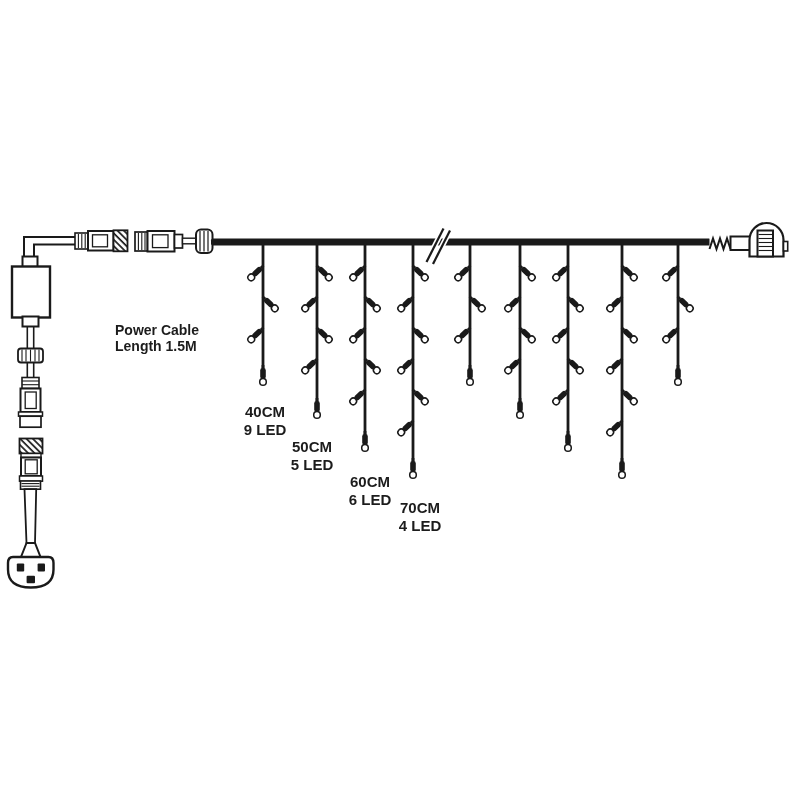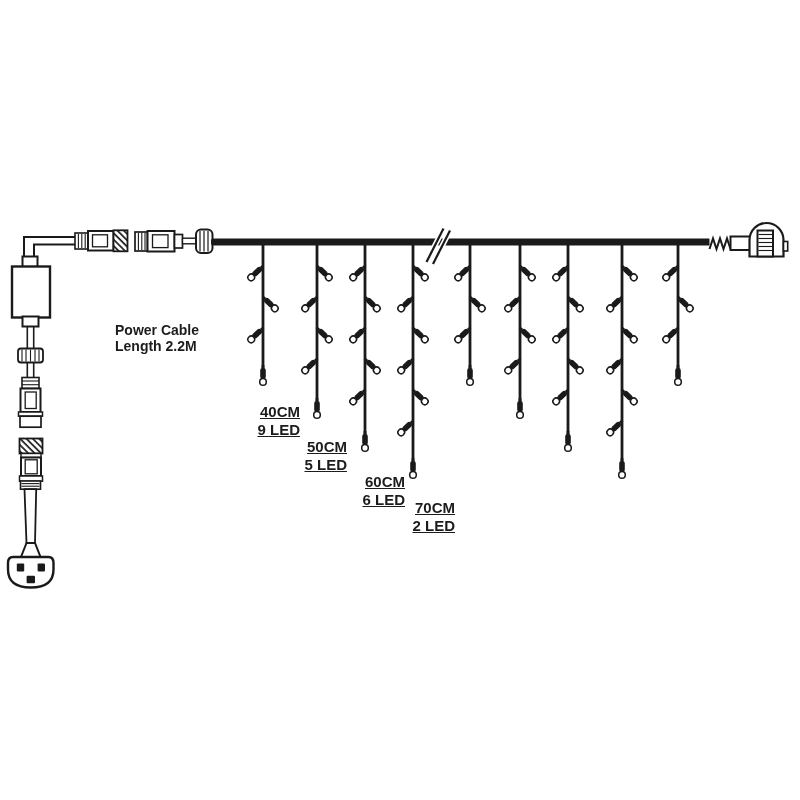--- a/index.html
+++ b/index.html
@@ -3,21 +3,21 @@
 <meta charset="utf-8">
 <title>Diagram</title>
 <style>
   html,body{margin:0;padding:0;background:#ffffff;}
   .stage{position:relative;width:800px;height:700px;background:#ffffff;overflow:hidden;
          font-family:"Liberation Sans",sans-serif;}
   .stage svg{position:absolute;left:0;top:0;}
   .lbl{position:absolute;color:#1c1c1c;font-weight:700;white-space:nowrap;}
   .lbl-power{left:115px;top:322px;font-size:14px;line-height:16px;text-align:left;}
   .lbl-total{left:107px;top:518px;width:126px;font-size:14.5px;line-height:18px;text-align:center;}
-  .lbl-legend{width:70px;font-size:15px;line-height:18px;text-align:right;text-decoration:underline;}
+  .lbl-legend{width:70px;font-size:15px;line-height:18px;text-align:center;}
   .lbl-legend.p1{left:230px;top:403px;}
   .lbl-legend.p2{left:277px;top:438px;}
   .lbl-legend.p3{left:335px;top:473px;}
   .lbl-legend.p4{left:385px;top:499px;}
 </style>
 </head>
 <body>
 
 <div class="stage">
 
@@ -408,33 +408,33 @@
         <line x1="758.5" y1="242.5" x2="772" y2="242.5"></line>
           <line x1="758.5" y1="246.5" x2="772" y2="246.5"></line>
         <line x1="758.5" y1="250.5" x2="772" y2="250.5"></line>
       </g>
       <rect x="783.5" y="241.5" width="4.2" height="9.5" stroke-width="1.6"></rect>
     </g>
   </svg>
 
   <div class="lbl lbl-power">
     <div>Power Cable</div>
-    <div>Length 2.2M</div>
+    <div>Length 1.5M</div>
   </div>
 
 
   <div class="lbl lbl-legend p1">
     <div>40CM</div>
     <div>9 LED</div>
   </div>
   <div class="lbl lbl-legend p2">
     <div>50CM</div>
     <div>5 LED</div>
   </div>
   <div class="lbl lbl-legend p3">
     <div>60CM</div>
     <div>6 LED</div>
   </div>
   <div class="lbl lbl-legend p4">
     <div>70CM</div>
-    <div>2 LED</div>
+    <div>4 LED</div>
   </div>
 </div>
 
 </body></html>

